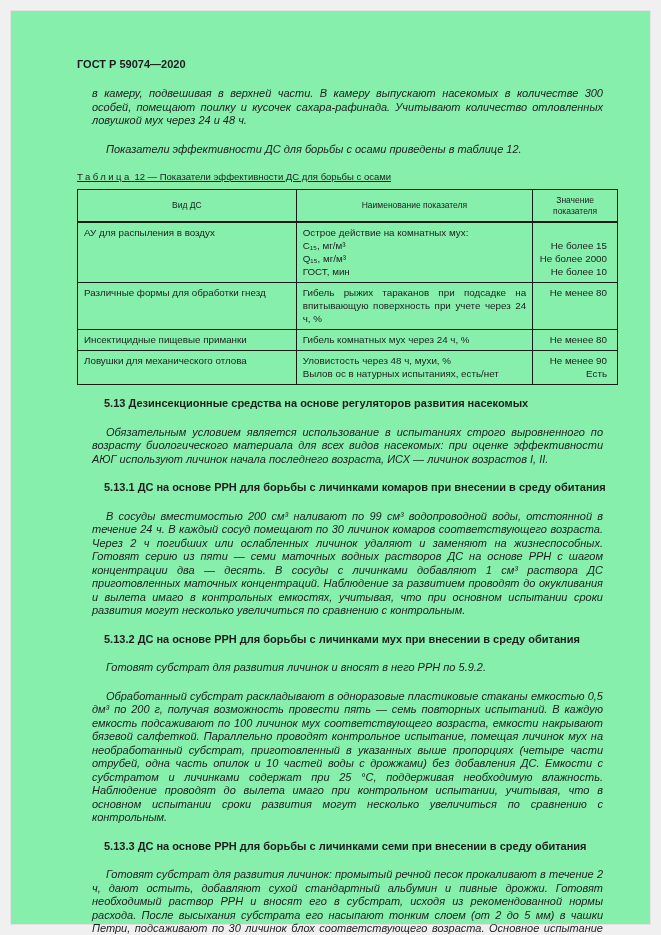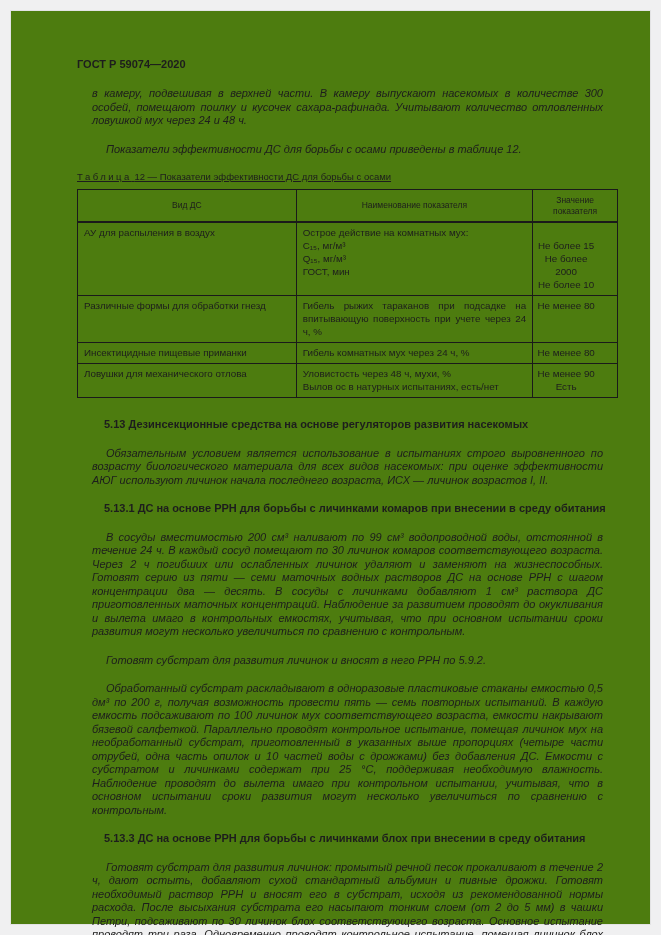--- a/index.html
+++ b/index.html
@@ -6,21 +6,21 @@
   body{
     width:661px;height:935px;
     background:#f0f0f1;
     font-family:"Liberation Sans","DejaVu Sans",sans-serif;
     color:#1d1d1d;
     position:relative;
     overflow:hidden;
   }
   .page{
     position:absolute;left:10px;top:10px;right:10px;bottom:10px;
-    background:#4d7c0f;
+    background:#86efac;
     border:1px solid #e3e3e4;
     box-sizing:border-box;
     padding:46px 32px 0 66px;
   }
   .running-header{
     font-size:11px;font-weight:bold;line-height:14px;
     margin-bottom:16px;
   }
   .body-text{font-size:11px;line-height:13.5px;text-align:justify;}
   .para{text-indent:14px;margin:15px;font-style:italic;}
@@ -46,28 +46,28 @@
     font-size:8.5px;line-height:10.5px;
     padding:5px 4px;
     text-align:center;vertical-align:middle;
   }
   table.gost td{
     border:1px solid #1a1a1a;
     font-size:9.8px;line-height:13px;
     padding:3px 6px 4px 6px;
     vertical-align:top;
   }
-  table.gost td.val{text-align:center;padding-left:2px;padding-right:20px;}
+  table.gost td.val{text-align:right;padding-left:2px;padding-right:10px;}
   .cell-line{min-height:13px;}
   td.just{text-align:justify;}
   .section-heading{
     font-size:11px;line-height:13.5px;font-weight:bold;
     text-indent:27px;text-align:left;margin:0;
   }
-  .mt-section{margin-top:20px;}
+  .mt-section{margin-top:12px;}
   .page-number{
     font-size:11px;line-height:13px;margin-top:2px;text-align:center;text-indent:0;
   }
 </style>
 </head>
 <body>
 
 <div class="page">
 
   <div class="running-header">ГОСТ Р 59074—2020</div>
@@ -139,26 +139,27 @@
       <p class="section-heading mt-section">5.13 Дезинсекционные средства на основе регуляторов развития насекомых</p>
       <p class="para">Обязательным условием является использование в испытаниях строго выровненного по возрасту биологического материала для всех видов насекомых: при оценке эффективности АЮГ используют личинок начала последнего возраста, ИСХ — личинок возрастов I, II.</p>
     </div>
 
     <div>
       <p class="section-heading">5.13.1 ДС на основе РРН для борьбы с личинками комаров при внесении в среду обитания</p>
       <p class="para">В сосуды вместимостью 200 см³ наливают по 99 см³ водопроводной воды, отстоянной в течение 24 ч. В каждый сосуд помещают по 30 личинок комаров соответствующего возраста. Через 2 ч погибших или ослабленных личинок удаляют и заменяют на жизнеспособных. Готовят серию из пяти — семи маточных водных растворов ДС на основе РРН с шагом концентрации два — десять. В сосуды с личинками добавляют 1 см³ раствора ДС приготовленных маточных концентраций. Наблюдение за развитием проводят до окукливания и вылета имаго в контрольных емкостях, учитывая, что при основном испытании сроки развития могут несколько увеличиться по сравнению с контрольным.</p>
     </div>
 
     <div>
+      <p class="section-heading">5.13.2 ДС на основе РРН для борьбы с личинками мух при внесении в среду обитания</p>
       <p class="para">Готовят субстрат для развития личинок и вносят в него РРН по 5.9.2.</p>
       <p class="para">Обработанный субстрат раскладывают в одноразовые пластиковые стаканы емкостью 0,5 дм³ по 200 г, получая возможность провести пять — семь повторных испытаний. В каждую емкость подсаживают по 100 личинок мух соответствующего возраста, емкости накрывают бязевой салфеткой. Параллельно проводят контрольное испытание, помещая личинок мух на необработанный субстрат, приготовленный в указанных выше пропорциях (четыре части отрубей, одна часть опилок и 10 частей воды с дрожжами) без добавления ДС. Емкости с субстратом и личинками содержат при 25 °С, поддерживая необходимую влажность. Наблюдение проводят до вылета имаго при контрольном испытании, учитывая, что в основном испытании сроки развития могут несколько увеличиться по сравнению с контрольным.</p>
     </div>
 
     <div>
-      <p class="section-heading">5.13.3 ДС на основе РРН для борьбы с личинками блох при внесении в среду обитания</p>
+      <p class="section-heading">5.13.3 ДС на основе РРН для борьбы с личинками семи при внесении в среду обитания</p>
       <p class="para">Готовят субстрат для развития личинок: промытый речной песок прокаливают в течение 2 ч, дают остыть, добавляют сухой стандартный альбумин и пивные дрожжи. Готовят необходимый раствор РРН и вносят его в субстрат, исходя из рекомендованной нормы расхода. После высыхания субстрата его насыпают тонким слоем (от 2 до 5 мм) в чашки Петри, подсаживают по 30 личинок блох соответствующего возраста. Основное испытание проводят три раза. Одновременно проводят контрольное испытание, помещая личинок блох на субстрат, обработанный растворителем. Емкости с субстратом и личинками помещают в высокие сосуды (банки, кастрюли) и содержат в термостате при 27 °С и относительной влажности 80 %. Наблюдение за состоянием личинок проводят до окукливания и/или выхода имаго в контрольном испытании, учитывая, что в основном испытании сроки развития могут несколько увеличиться по сравнению с контрольным.</p>
     </div>
 
     <div>
       <p class="section-heading">5.13.4 ДС в форме пищевых приманок на основе РРН для борьбы с тараканами и муравьями</p>
     </div>
 
     <div class="page-number">16</div>
 
   </div>

